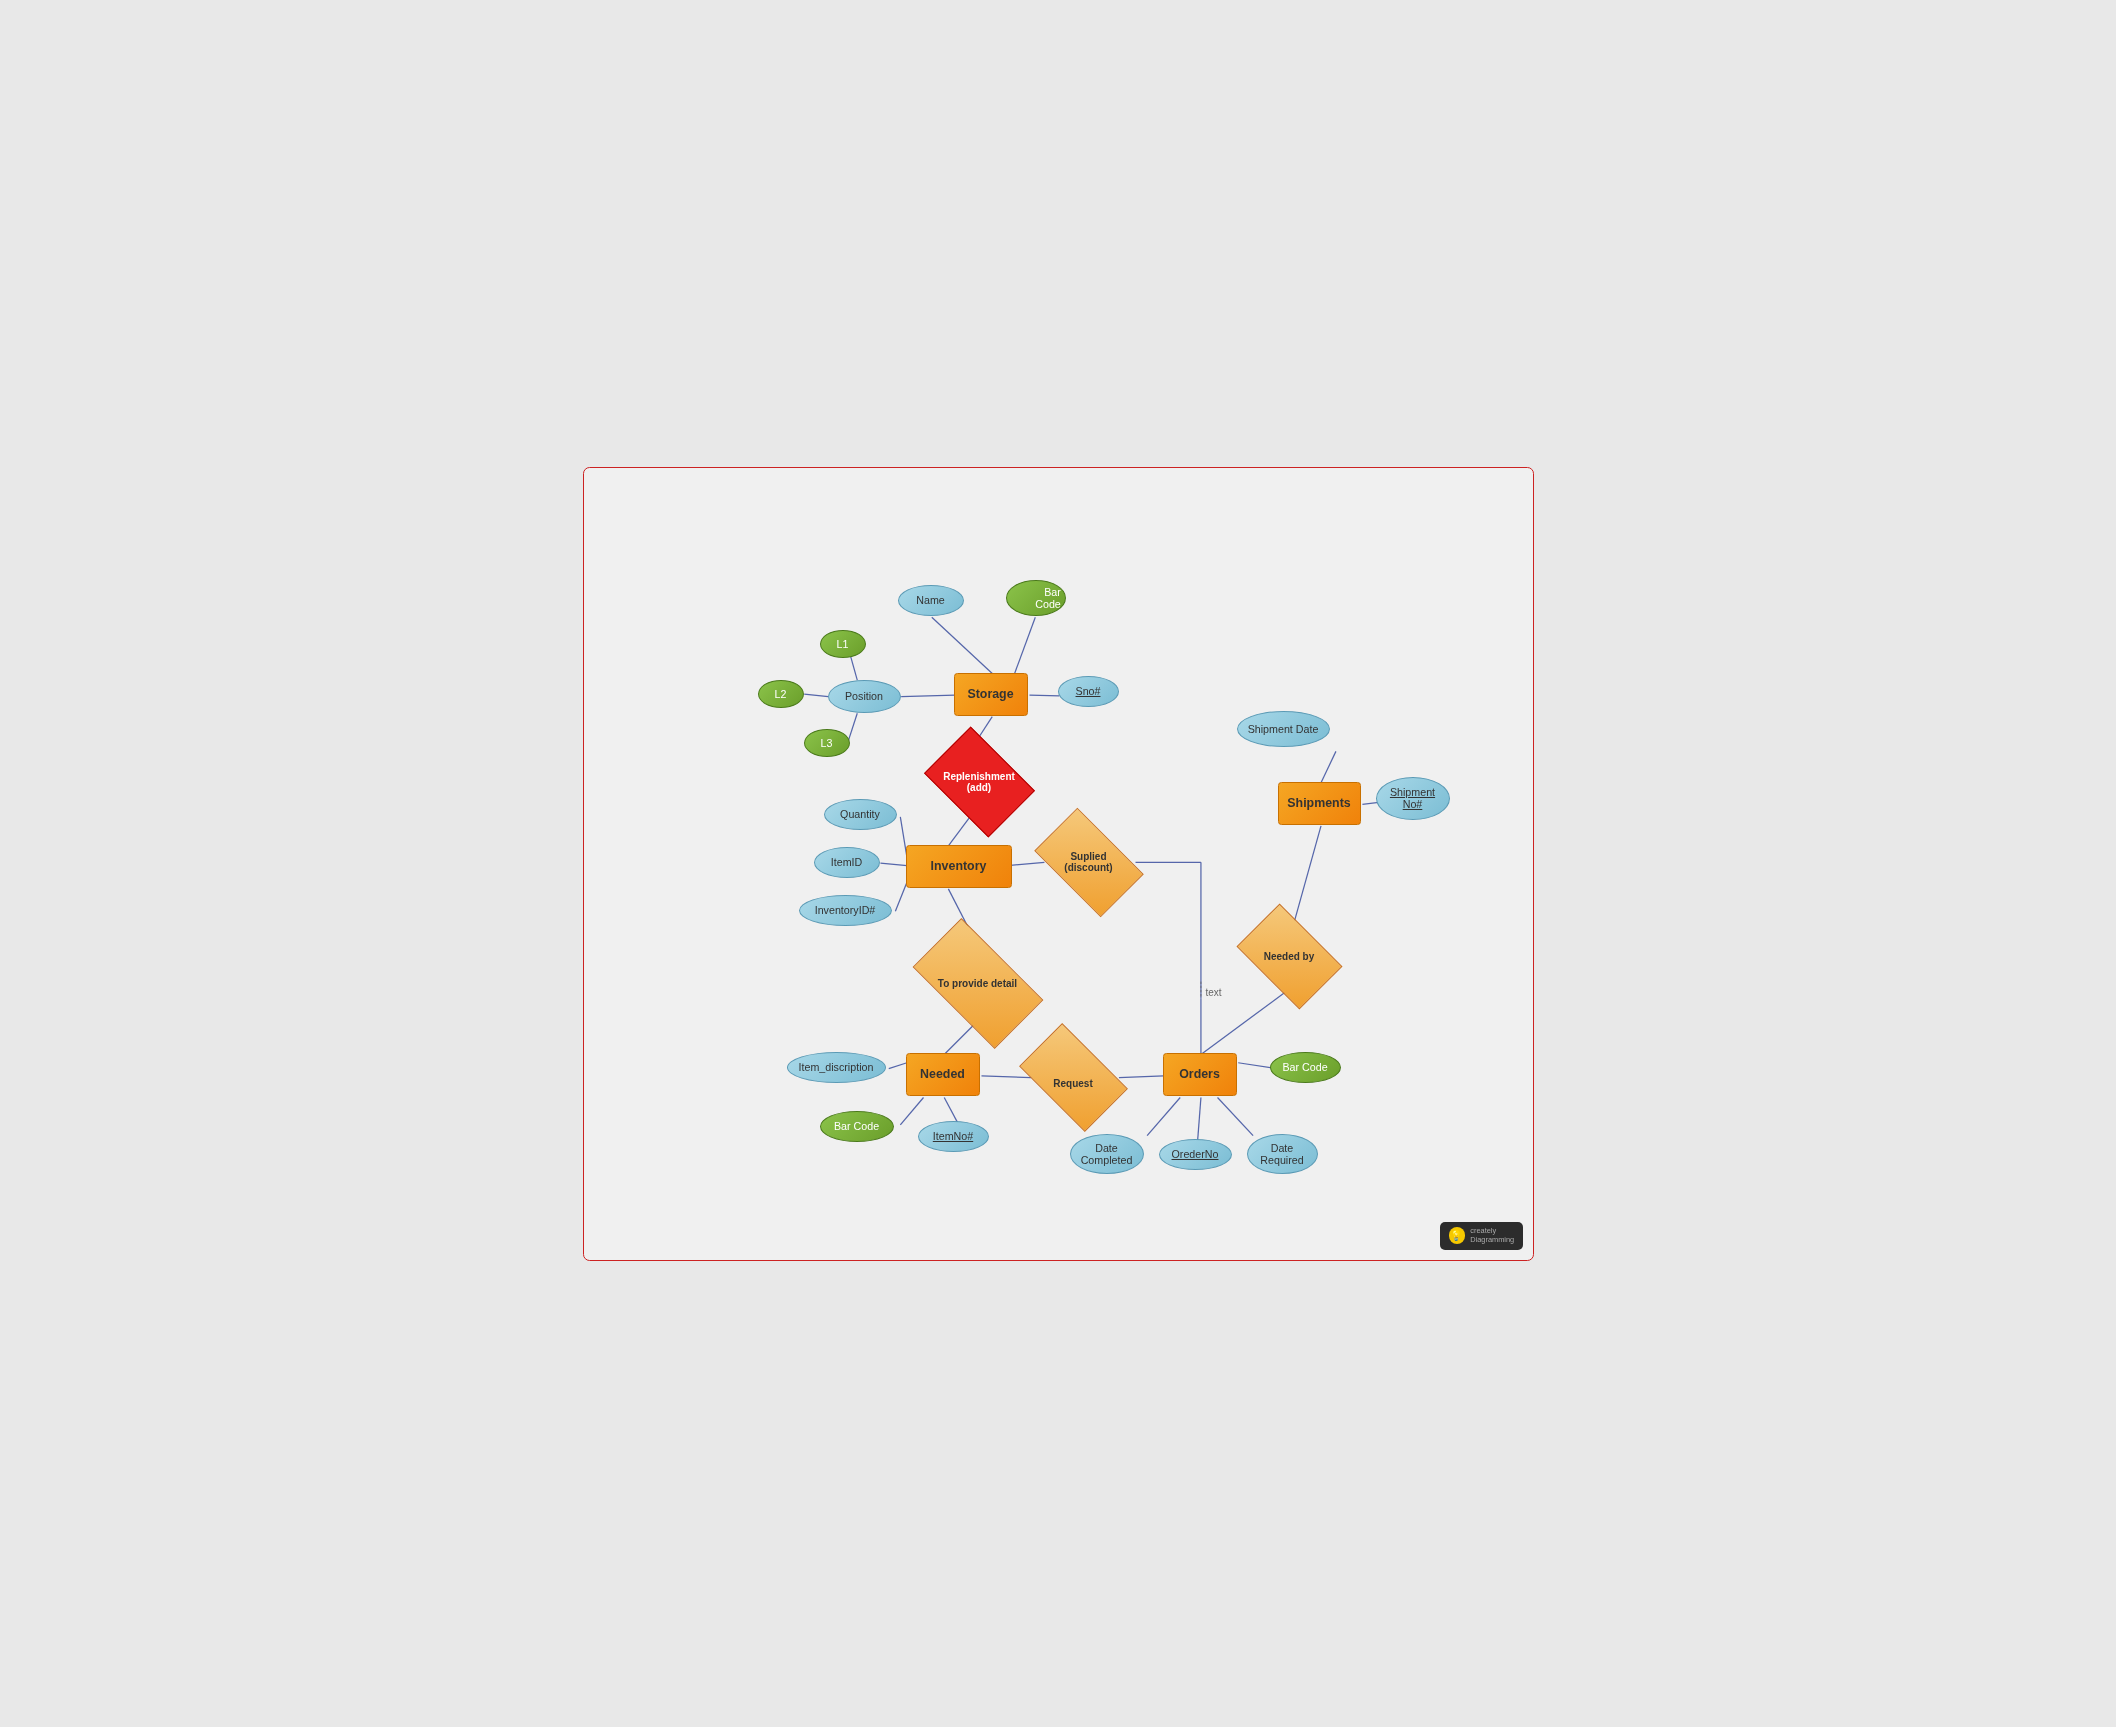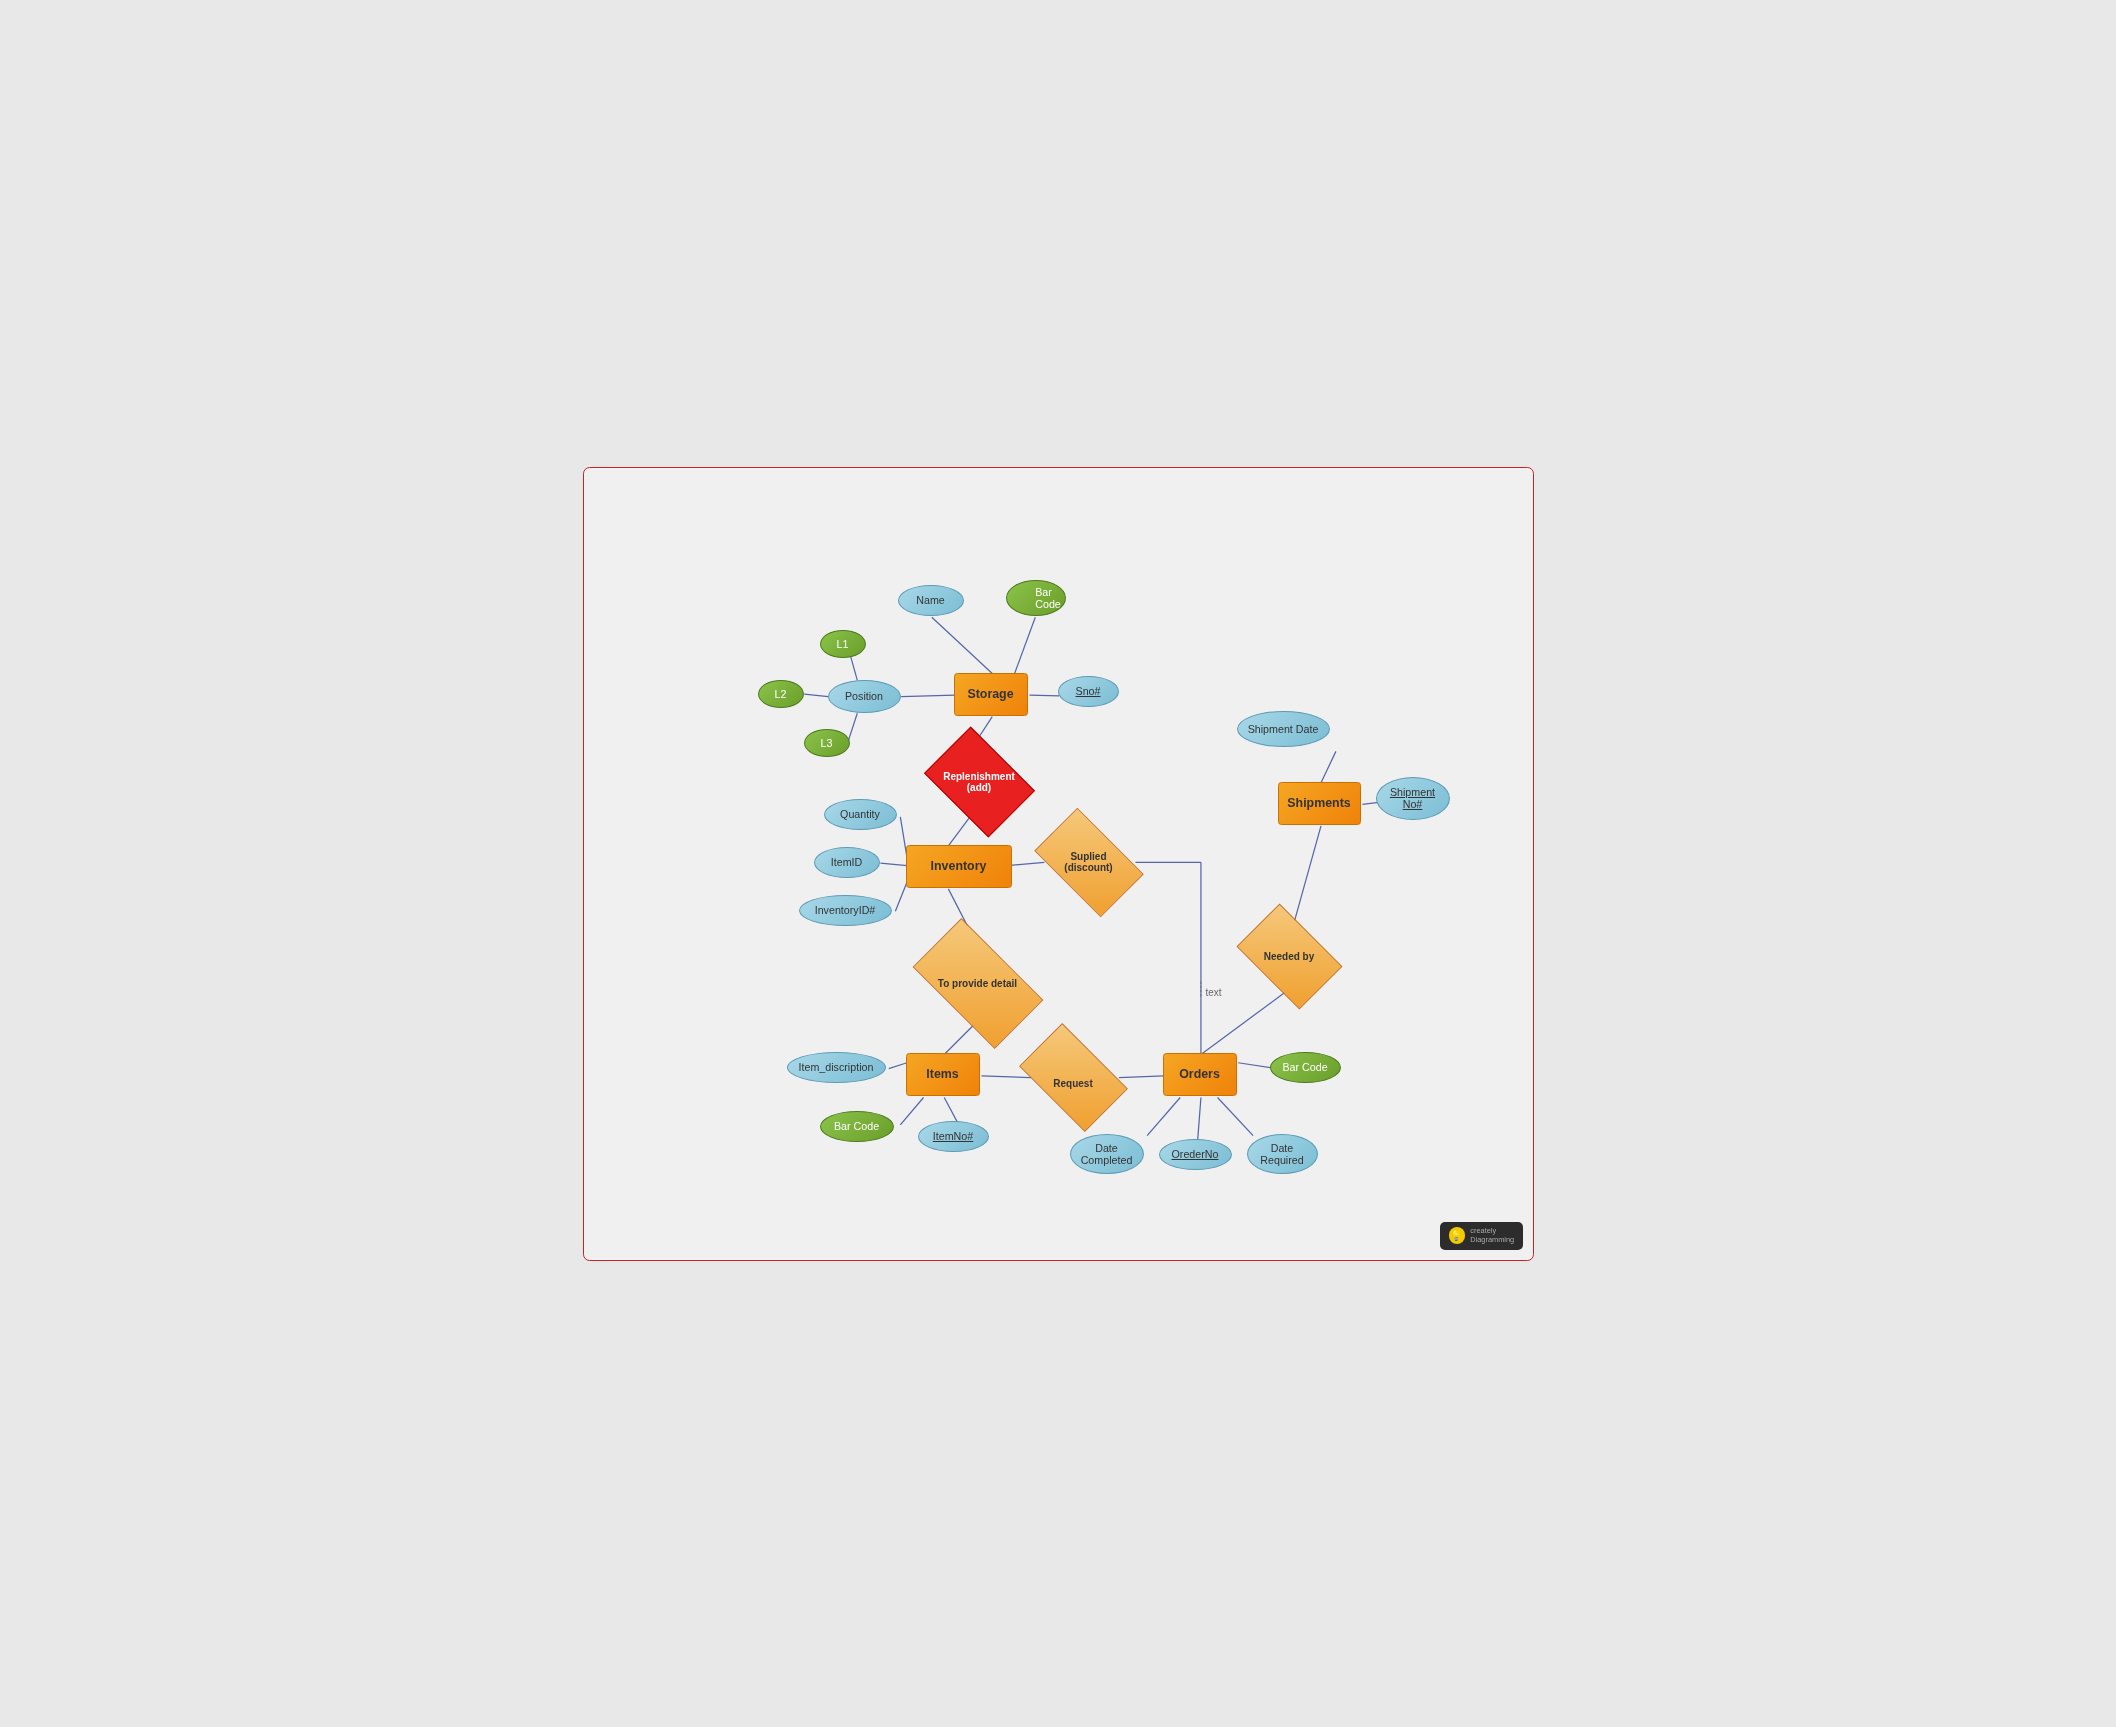--- a/index.html
+++ b/index.html
@@ -217,32 +217,32 @@
   <div class="entity" style="left:370px;top:205px;width:74px;height:43px;">
     <span>Storage</span>
   </div>
   <div class="entity" style="left:322px;top:377px;width:106px;height:43px;align-items:center;">
     <span>Inventory</span>
   </div>
   <div class="entity" style="left:694px;top:314px;width:83px;height:43px;">
     <span>Shipments</span>
   </div>
   <div class="entity" style="left:322px;top:585px;width:74px;height:43px;">
-    <span>Items</span>
+    <span>Needed</span>
   </div>
   <div class="entity" style="left:579px;top:585px;width:74px;height:43px;">
     <span>Orders</span>
   </div>
 
   <div class="attr attr-blue" style="left:314px;top:117px;width:66px;height:31px;">
     <span>Name</span>
   </div>
 
   <div class="attr attr-green" style="left:422px;top:112px;width:60px;height:36px;">
-    <span style="text-align:left;margin-left:25px;">Bar<br>Code</span>
+    <span style="text-align:right;margin-left:25px;">Bar<br>Code</span>
   </div>
 
   <div class="attr attr-blue" style="left:244px;top:212px;width:73px;height:33px;">
     <span>Position</span>
   </div>
 
   <div class="attr attr-green" style="left:236px;top:162px;width:46px;height:28px;">
     <span>L1</span>
   </div>
 

